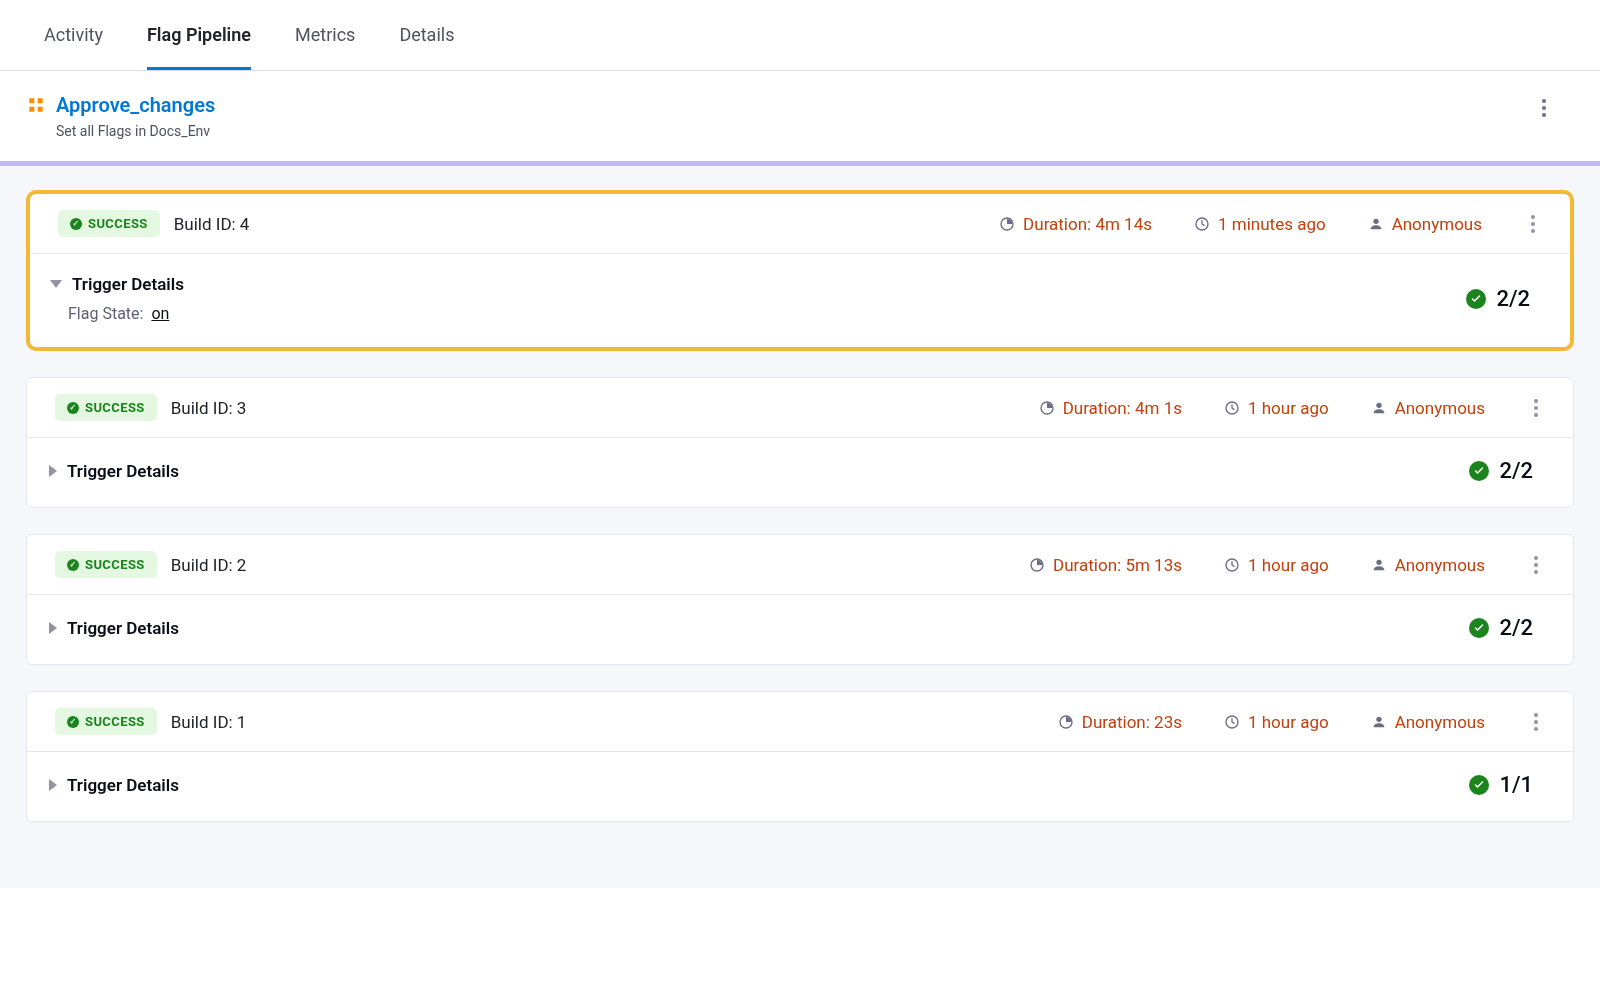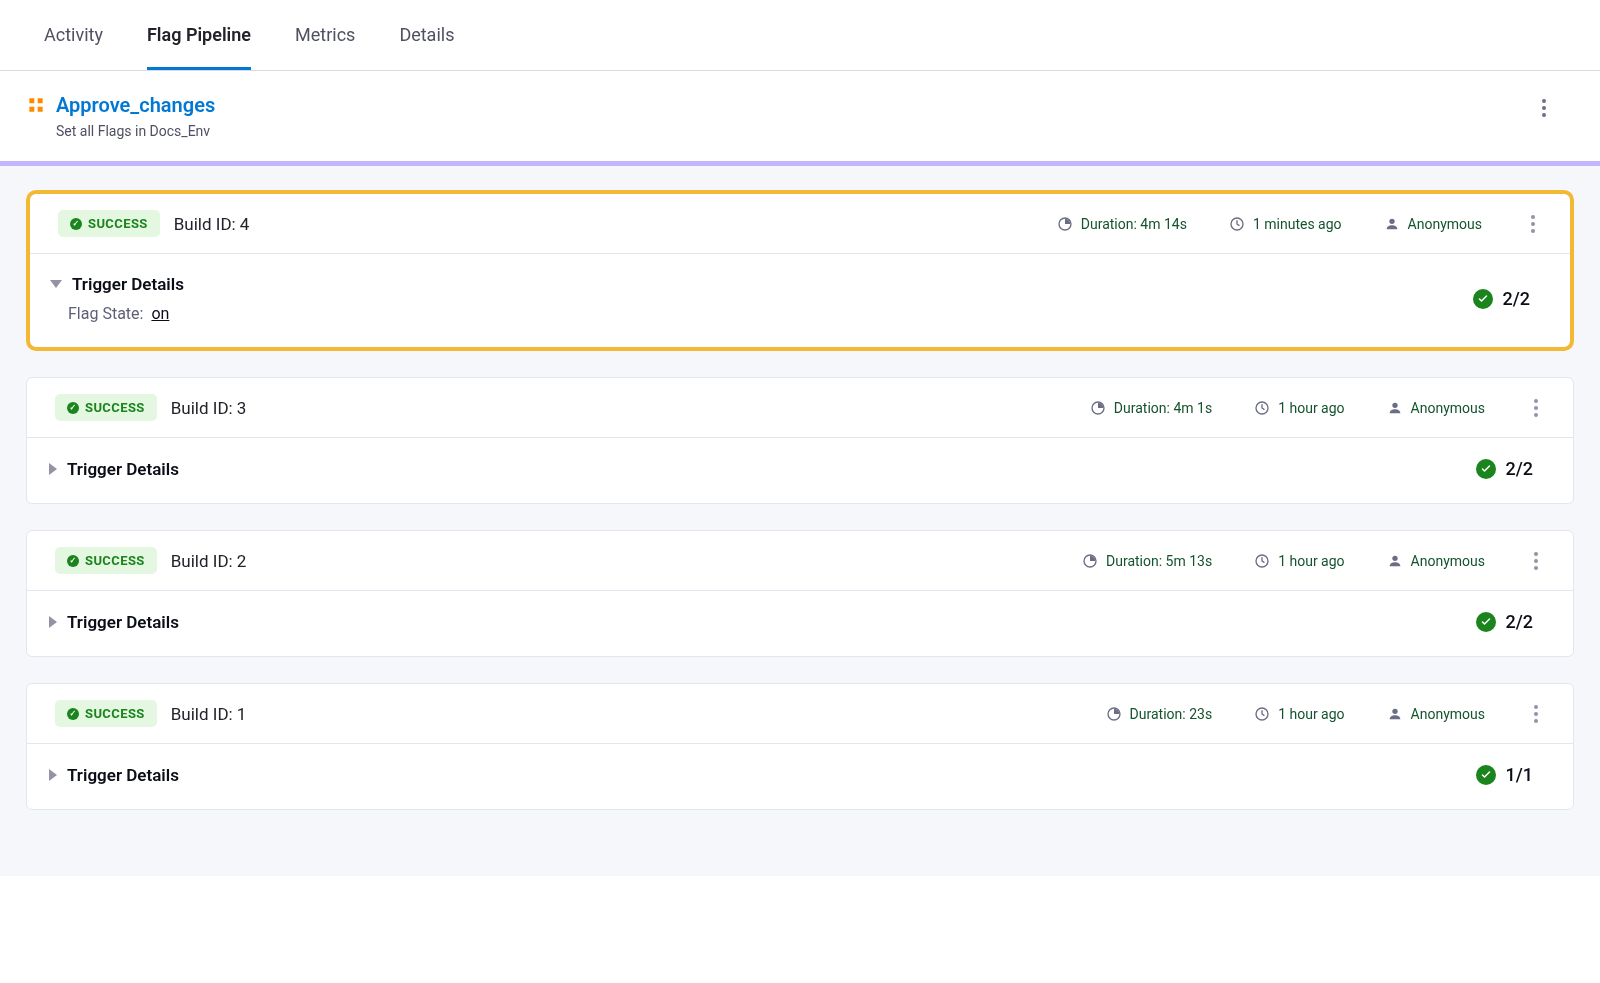--- a/index.html
+++ b/index.html
@@ -75,21 +75,21 @@
       background:#e4f7e1; color:#1b841d;
       padding:6px 12px; border-radius:5px;
       font-size:13px; font-weight:700; letter-spacing:.4px;
     }
     .badge-success .dot {
       width:12px; height:12px; border-radius:50%;
       background:#1b841d; display:inline-flex; align-items:center; justify-content:center;
       color:#fff; font-size:8px; line-height:1;
     }
     .build-id { color:#22222a; font-size:17px; }
-    .bh-right { display:flex; align-items:center; gap:42px; color:#14532d; font-size:14px; }
+    .bh-right { display:flex; align-items:center; gap:42px; color:#c2410c; font-size:17px; }
     .bh-item { display:flex; align-items:center; gap:8px; white-space:nowrap; }
     .icon { width:16px; height:16px; display:inline-block; }
     .kebab-sm {
       width:18px; height:24px; display:flex; flex-direction:column;
       align-items:center; justify-content:center; gap:3px; cursor:pointer;
     }
     .kebab-sm span { width:4px; height:4px; border-radius:50%; background:#9293a4; }
     .build-body {
       display:flex; align-items:center; justify-content:space-between;
       padding: 20px 40px 24px 20px;
@@ -110,21 +110,21 @@
       border-left:8px solid #9293a4;
       margin-left:2px;
     }
     .trigger-title { font-size:17px; font-weight:600; color:#0b0d17; }
     .flag-row {
       display:flex; gap:8px; font-size:16px;
       color:#5c5f76; margin-left:18px;
     }
     .flag-row .val { color:#0b0d17;text-decoration:underline; }
     .ratio-block {
-      display:flex; align-items:center; gap:10px; font-size:18px; font-weight:500;
+      display:flex; align-items:center; gap:10px; font-size:22px; font-weight:500;
       color:#0b0d17;
     }
     .check-circle {
       width:20px; height:20px; border-radius:50%; background:#1b841d;
       display:inline-flex; align-items:center; justify-content:center; color:#fff;
     }
   </style>
 </head>
 <body>
 

